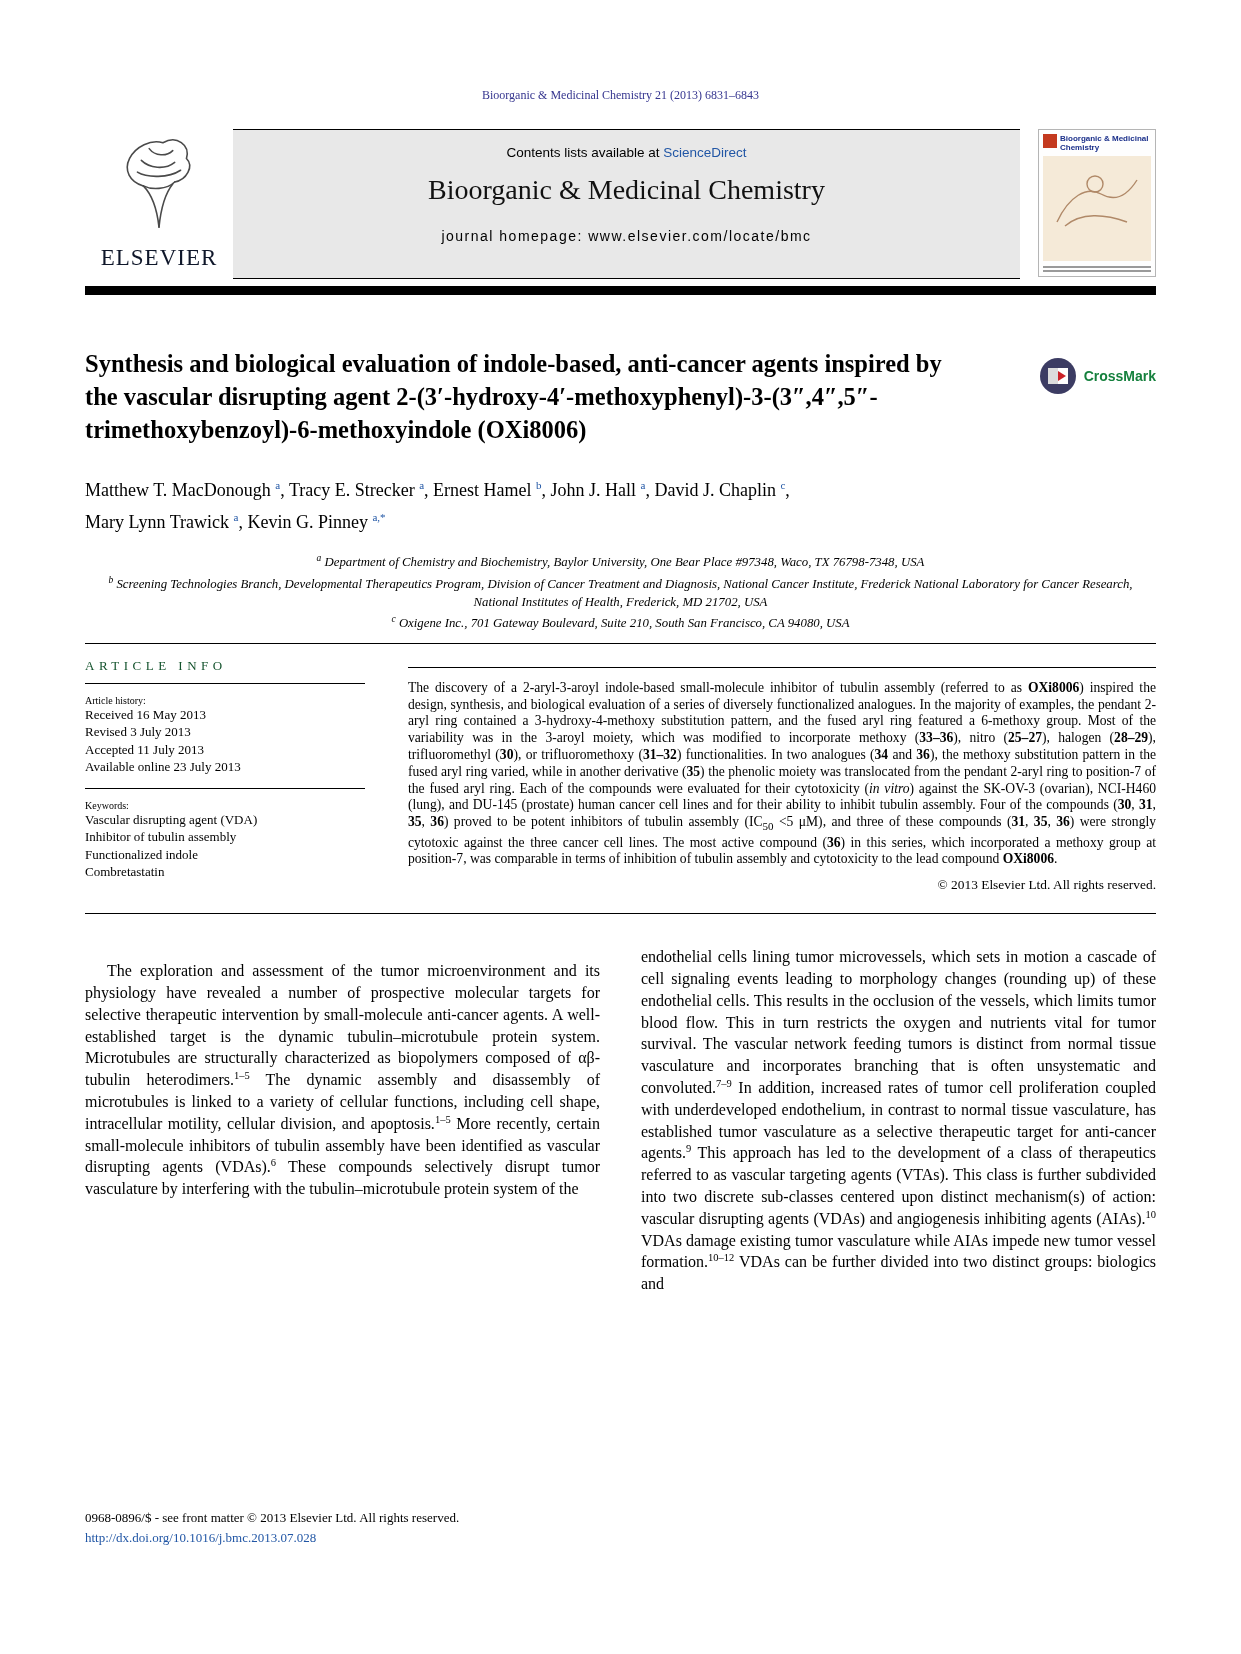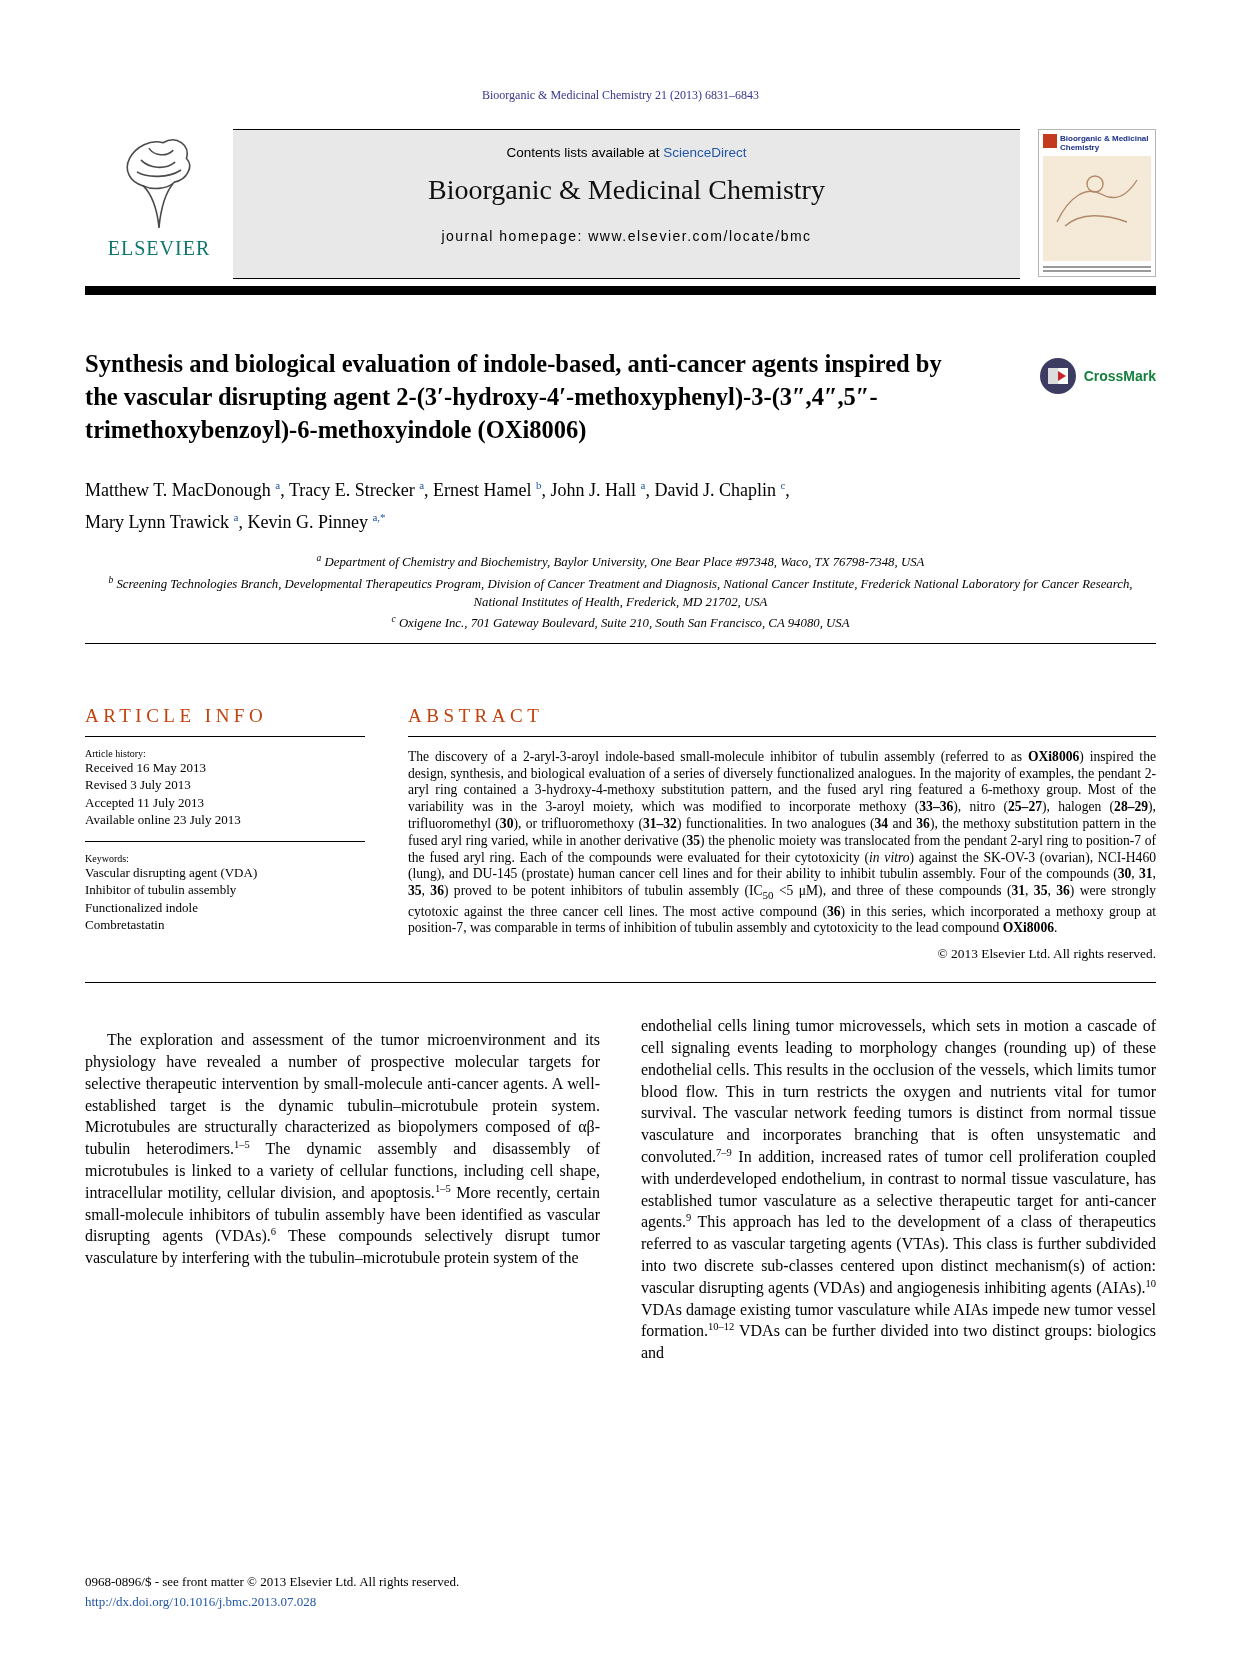--- a/index.html
+++ b/index.html
@@ -6,21 +6,21 @@
   body{width:1241px;background:#fff;color:#000;font-family:"Liberation Serif",serif;}
   .page{position:relative;width:1241px;height:1654px;overflow:hidden;background:#fff;}
   .content{padding:0 85px;}
 
   
   .citation{padding-top:88px;text-align:center;font-size:12px;color:#35358f;}
 
   
   .header-row{display:flex;margin-top:26px;height:150px;}
   .logo-block{width:148px;display:flex;flex-direction:column;align-items:center;justify-content:flex-start;padding-top:2px;}
-  .elsevier-text{font-size:20px;color:#0f766e;letter-spacing:1px;margin-top:4px;font-weight:normal;}
+  .elsevier-text{font-size:23px;color:#0f172a;letter-spacing:1px;margin-top:12px;font-weight:normal;}
   .center-box{flex:1;background:#e8e8e8;border-top:1px solid #000;border-bottom:1px solid #000;text-align:center;padding-top:15px;margin-right:18px;}
   .contents-line{font-family:"Liberation Sans",sans-serif;font-size:13.5px;color:#000;}
   .sd-link{color:#2156a5;text-decoration:none;cursor:pointer;}
   .journal-name{font-size:28px;margin-top:14px;color:#111;}
   .homepage-line{font-family:"Liberation Sans",sans-serif;font-size:14px;letter-spacing:1.5px;margin-top:22px;color:#000;cursor:pointer;}
   .cover-thumb{width:118px;height:148px;border:1px solid #b5b5b5;background:#fefefe;display:flex;flex-direction:column;padding:4px;box-sizing:border-box;}
   .cover-top{display:flex;gap:3px;align-items:flex-start;}
   .cover-redbox{width:14px;height:14px;background:#c43a1f;flex-shrink:0;display:inline-block;}
   .cover-title{font-family:"Liberation Sans",sans-serif;font-size:8px;font-weight:bold;color:#1a2f8a;line-height:9px;text-align:left;}
   .cover-art{flex:1;background:#f5ead8;margin-top:4px;}
@@ -39,21 +39,21 @@
   .authors{margin-top:26px;font-size:18px;line-height:27px;}
   .authors sup{font-size:11px;color:#2156a5;}
   .affiliations{margin-top:14px;font-size:12.8px;font-style:italic;line-height:17.5px;}
   .affiliations sup{font-size:9.5px;}
   .aff-line{text-align:center;}
 
   
   .info-abstract{display:flex;margin-top:10px;border-top:1.3px solid #000;border-bottom:1.3px solid #000;padding:14px 0 20px 0;}
   .info-col{width:280px;margin-right:43px;flex-shrink:0;}
   .abs-col{flex:1;}
-  .col-heading{font-size:19px;letter-spacing:4.5px;color:#c2410c;margin-top:47px;}
+  .col-heading{font-size:13px;letter-spacing:4.5px;color:#14532d;}
   .heading-rule{border-top:1px solid #000;margin-top:9px;}
   .history-label,.keywords-label{font-size:10px;margin-top:11px;}
   .history-line,.keyword-line{font-size:13px;line-height:17.5px;}
   .info-divider{border-top:1px solid #000;margin-top:12px;}
   .abs-text{margin:12px 0 0 0;font-size:13.6px;line-height:16.8px;text-align:justify;}
   .abs-text sub{font-size:11px;}
   .abs-copyright{margin-top:9px;text-align:right;font-size:13.4px;}
 
   
   .body-cols{display:flex;margin-top:32px;}
@@ -64,21 +64,21 @@
   .body-p.first{margin-top:0;}
   .body-p.indent{text-indent:22px;}
   .body-p sup{font-size:10.5px;line-height:0;}
 
   
   .footnote{position:absolute;left:85px;top:1400px;width:515px;font-size:13px;line-height:19.5px;}
   .footnote-rule{width:193px;border-top:1px solid #000;margin-bottom:8px;}
   .fn-line1{padding-left:8px;}
   .fn-line2{padding-left:22px;}
   .email-link{color:#2156a5;text-decoration:none;cursor:pointer;}
-  .page-footer{position:absolute;left:85px;top:1572px;font-size:13px;line-height:20px;}
+  .page-footer{position:absolute;left:85px;top:1508px;font-size:13px;line-height:20px;}
   .doi-link{color:#2156a5;text-decoration:none;cursor:pointer;display:inline-block;}
 </style>
 </head>
 <body>
 
 <div class="page">
   <div class="content">
 
     <div class="citation">Bioorganic &amp; Medicinal Chemistry 21 (2013) 6831–6843</div>
 
@@ -160,21 +160,20 @@
         <div class="history-line">Accepted 11 July 2013</div>
         <div class="history-line">Available online 23 July 2013</div>
         <div class="info-divider"></div>
         <div class="keywords-label">Keywords:</div>
         <div class="keyword-line">Vascular disrupting agent (VDA)</div>
         <div class="keyword-line">Inhibitor of tubulin assembly</div>
         <div class="keyword-line">Functionalized indole</div>
         <div class="keyword-line">Combretastatin</div>
       </div>
       <div class="abs-col">
-        <div class="col-heading">ABSTRACT</div>
         <div class="heading-rule"></div>
         <p class="abs-text">The discovery of a 2-aryl-3-aroyl indole-based small-molecule inhibitor of tubulin assembly (referred to as <b>OXi8006</b>) inspired the design, synthesis, and biological evaluation of a series of diversely functionalized analogues. In the majority of examples, the pendant 2-aryl ring contained a 3-hydroxy-4-methoxy substitution pattern, and the fused aryl ring featured a 6-methoxy group. Most of the variability was in the 3-aroyl moiety, which was modified to incorporate methoxy (<b>33–36</b>), nitro (<b>25–27</b>), halogen (<b>28–29</b>), trifluoromethyl (<b>30</b>), or trifluoromethoxy (<b>31–32</b>) functionalities. In two analogues (<b>34</b> and <b>36</b>), the methoxy substitution pattern in the fused aryl ring varied, while in another derivative (<b>35</b>) the phenolic moiety was translocated from the pendant 2-aryl ring to position-7 of the fused aryl ring. Each of the compounds were evaluated for their cytotoxicity (<i>in vitro</i>) against the SK-OV-3 (ovarian), NCI-H460 (lung), and DU-145 (prostate) human cancer cell lines and for their ability to inhibit tubulin assembly. Four of the compounds (<b>30</b>, <b>31</b>, <b>35</b>, <b>36</b>) proved to be potent inhibitors of tubulin assembly (IC<sub>50</sub> &lt;5 μM), and three of these compounds (<b>31</b>, <b>35</b>, <b>36</b>) were strongly cytotoxic against the three cancer cell lines. The most active compound (<b>36</b>) in this series, which incorporated a methoxy group at position-7, was comparable in terms of inhibition of tubulin assembly and cytotoxicity to the lead compound <b>OXi8006</b>.</p>
         <div class="abs-copyright">© 2013 Elsevier Ltd. All rights reserved.</div>
       </div>
     </div>
 
     <div class="body-cols">
       <div class="bcol">
         <p class="body-p indent">The exploration and assessment of the tumor microenvironment and its physiology have revealed a number of prospective molecular targets for selective therapeutic intervention by small-molecule anti-cancer agents. A well-established target is the dynamic tubulin–microtubule protein system. Microtubules are structurally characterized as biopolymers composed of αβ-tubulin heterodimers.<sup>1–5</sup> The dynamic assembly and disassembly of microtubules is linked to a variety of cellular functions, including cell shape, intracellular motility, cellular division, and apoptosis.<sup>1–5</sup> More recently, certain small-molecule inhibitors of tubulin assembly have been identified as vascular disrupting agents (VDAs).<sup>6</sup> These compounds selectively disrupt tumor vasculature by interfering with the tubulin–microtubule protein system of the</p>
       </div>

